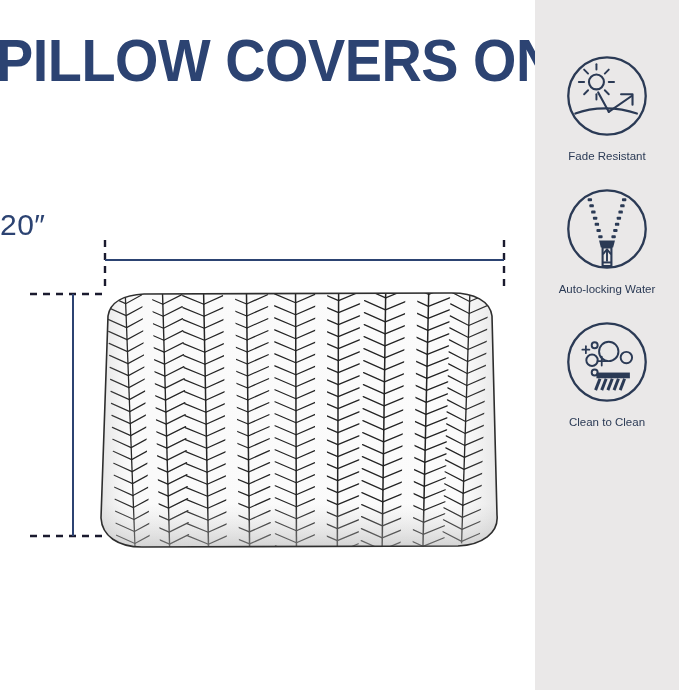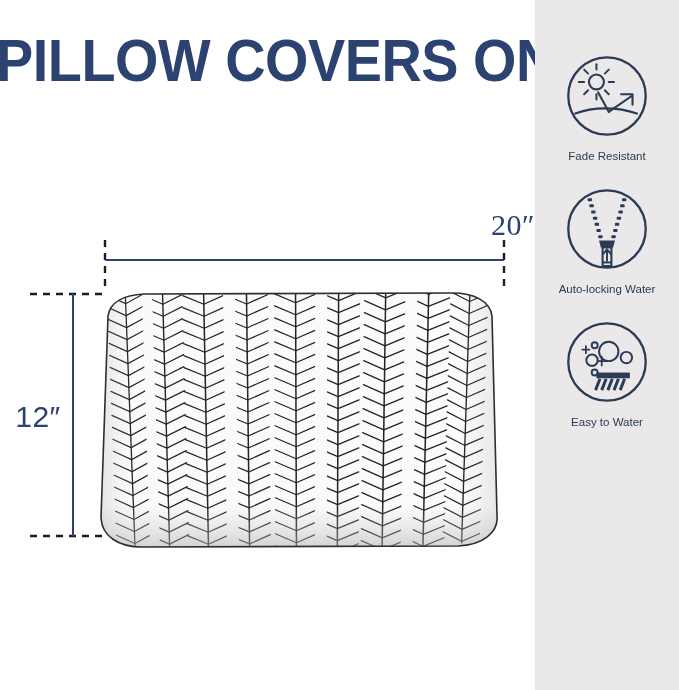--- a/index.html
+++ b/index.html
@@ -59,23 +59,23 @@
     top: 0;
     width: 535px;
     height: 200px;
     pointer-events: none;
   }
   #dim-width-label {
     position: absolute;
     left: 0;
     top: 108px;
     width: 535px;
-    text-align: right;
+    text-align: left;
     color: #2c4372;
-    font-family: Liberation Serif, serif;
+    font-family: Liberation Sans, sans-serif;
     font-size: 30px;
     font-weight: normal;
     letter-spacing: 0.5px;
   }
 
   
   #dim-height-label {
     position: absolute;
     left: 6px;
     top: 300px;
@@ -146,21 +146,20 @@
 
     <svg id="dim-width" viewBox="0 0 535 200">
 
       <line x1="105" y1="140" x2="105" y2="190" stroke="#1a1a2e" stroke-width="2.4" stroke-dasharray="7 6"></line>
 
       <line x1="504" y1="140" x2="504" y2="190" stroke="#1a1a2e" stroke-width="2.4" stroke-dasharray="7 6"></line>
 
       <line x1="105" y1="160" x2="504" y2="160" stroke="#2c4372" stroke-width="2"></line>
     </svg>
 
-    <div id="dim-height-label">12″</div>
 
     <svg style="position:absolute;left:0;top:170px;width:120px;height:290px;" viewBox="0 0 120 290">
 
       <line x1="30" y1="24" x2="105" y2="24" stroke="#1a1a2e" stroke-width="2.4" stroke-dasharray="7 6"></line>
 
       <line x1="30" y1="266" x2="105" y2="266" stroke="#1a1a2e" stroke-width="2.4" stroke-dasharray="7 6"></line>
 
       <line x1="73" y1="24" x2="73" y2="266" stroke="#2c4372" stroke-width="2"></line>
     </svg>
 
@@ -368,16 +367,16 @@
         <rect x="38" y="62" width="38" height="6.5" fill="#2b3a55"></rect>
 
         <g stroke="#2b3a55" stroke-width="3.4" stroke-linecap="butt">
           <line x1="42" y1="69" x2="37" y2="82"></line>
           <line x1="49" y1="69" x2="44" y2="82"></line>
           <line x1="56" y1="69" x2="51" y2="82"></line>
           <line x1="63" y1="69" x2="58" y2="82"></line>
           <line x1="70" y1="69" x2="65" y2="82"></line>
         </g>
       </svg>
-      <div class="feature-label">Easy to Water</div>
+      <div class="feature-label">Clean to Clean</div>
     </div>
   </div>
 </div>
 
 </body></html>

